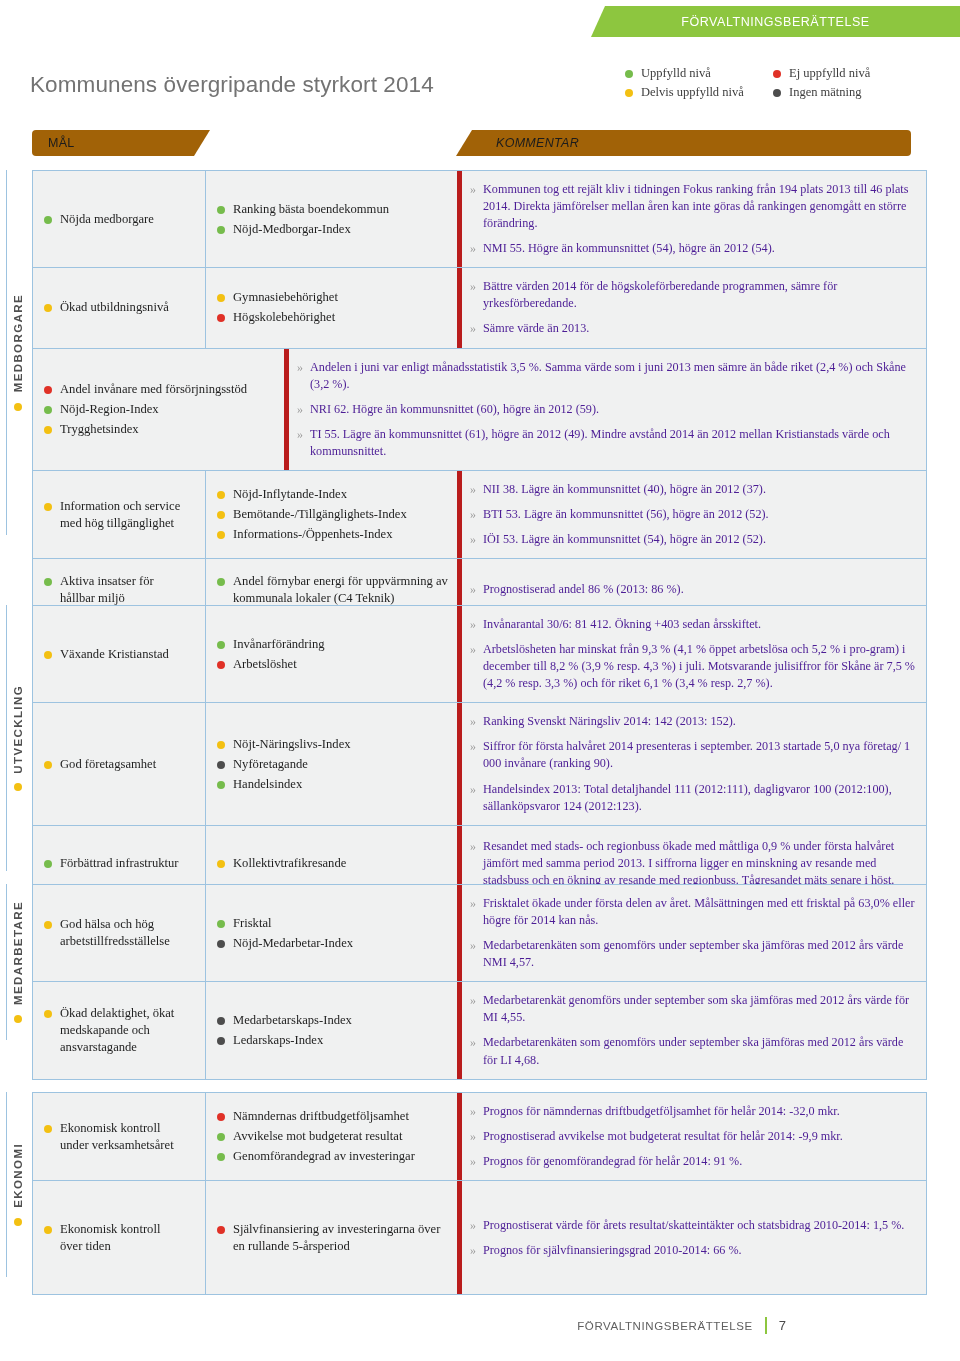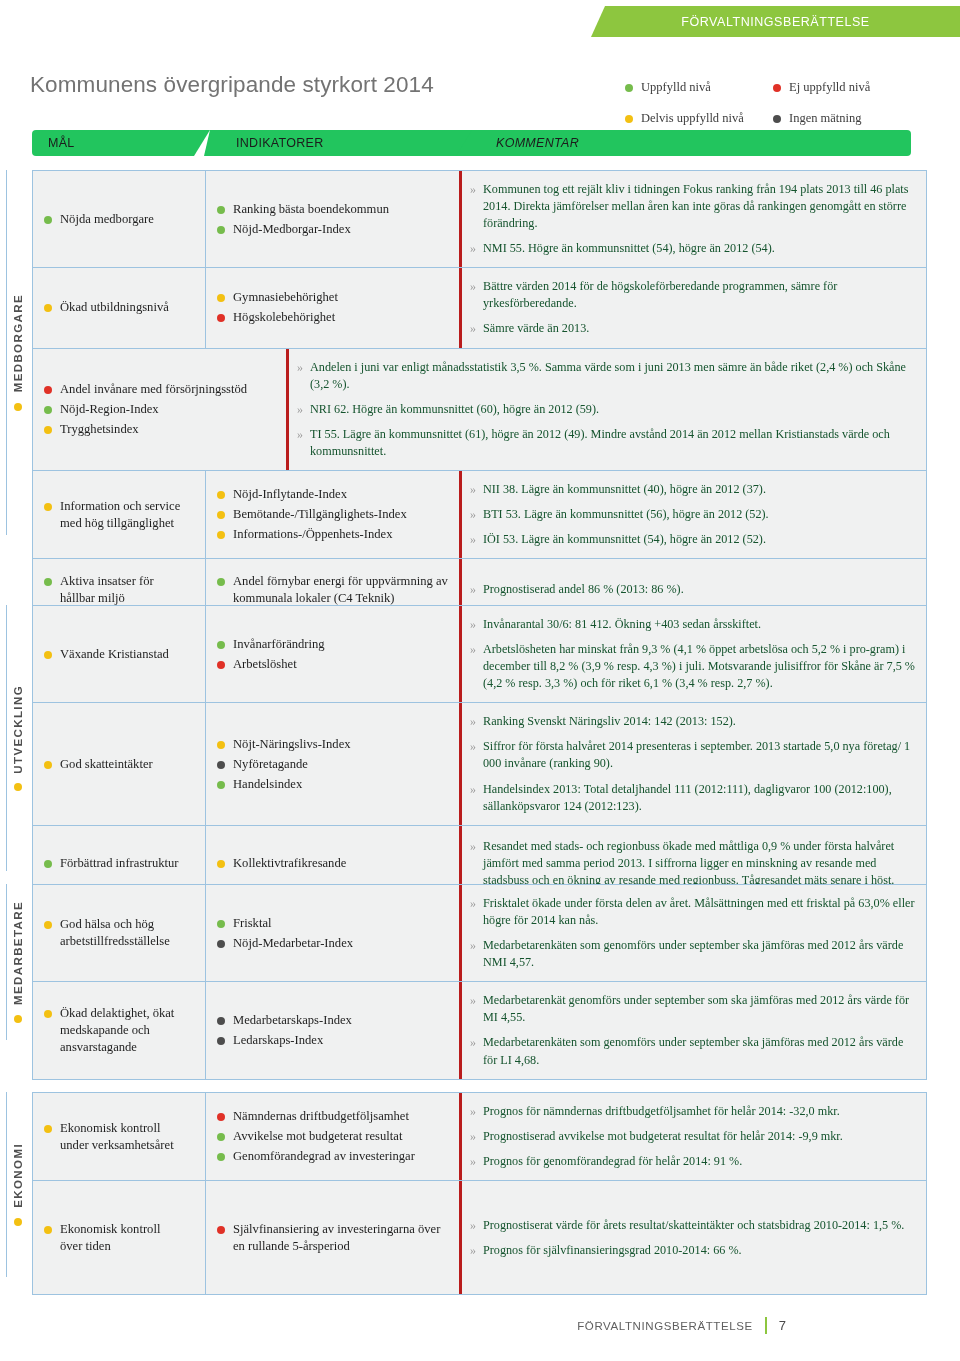--- a/index.html
+++ b/index.html
@@ -29,39 +29,39 @@
   
   .doc-title {
     position: absolute; left: 30px; top: 72px;
     font-family: "Liberation Sans", sans-serif;
     font-size: 22.5px; font-weight: 400;
     color: #737373; letter-spacing: .1px;
   }
 
   
   .legend {
-    position: absolute; left: 625px; top: 80px;
+    position: absolute; left: 625px; top: 66px;
     width: 330px;
     display: grid; grid-template-columns: 148px 1fr;
-    row-gap: 16px;
+    row-gap: 4px;
   }
   .legend-item { display: flex; align-items: center; gap: 8px; }
   .legend-label { font-size: 12.5px; color: #3d3d3d; }
 
   .dot { width: 8px; height: 8px; border-radius: 50%; display: inline-block; flex: 0 0 auto; }
   .dot.green  { background: #76bc4c; }
   .dot.yellow { background: #f3c012; }
   .dot.red    { background: #e03127; }
   .dot.gray   { background: #4d4d4d; }
 
   
   .tabs { position: absolute; left: 32px; top: 130px; height: 26px; width: 895px; }
   .tab {
     position: absolute; top: 0; height: 26px;
-    background: #22c55e;
+    background: #a16207;
     display: flex; align-items: center;
   }
   .tab-label {
     font-family: "Liberation Sans", sans-serif;
     font-size: 12.5px; color: #1c1c1c; letter-spacing: .3px;
   }
   .tab-mal  { left: 0;   width: 178px; border-radius: 4px 0 0 4px;
               clip-path: polygon(0 0, 100% 0, calc(100% - 16px) 100%, 0 100%); }
   .tab-mal .tab-label { padding-left: 16px; }
   .tab-ind  { left: 172px; width: 278px;
@@ -90,34 +90,34 @@
   
   .block { position: absolute; left: 32px; width: 895px; }
   .grow  { position: relative; width: 100%;
            border: 1px solid #9dc3e0; border-bottom: none;
            background: #f0f1f1; display: flex; }
   .grow:last-child { border-bottom: 1px solid #9dc3e0; }
   .block .grow:first-child { border-top: 1px solid #9dc3e0; }
 
   .c-mal  { width: 173px; flex: 0 0 173px; border-right: 1px solid #9dc3e0;
             padding: 9px 20px 9px 11px; }
-  .c-ind  { width: 256px; flex: 0 0 256px; border-right: 3px solid #b91c1c;
+  .c-ind  { width: 256px; flex: 0 0 256px; border-right: 5px solid #b91c1c;
             padding: 9px 8px 9px 11px; }
   .c-kom  { flex: 1 1 auto; padding: 6px 10px 6px 8px; }
 
   .cell-center { display: flex; flex-direction: column; justify-content: center; }
 
   .item { display: flex; align-items: flex-start; gap: 8px; margin-bottom: 3px; }
   .item:last-child { margin-bottom: 0; }
   .item .dot { margin-top: 5px; }
   .item-text { font-size: 12.6px; line-height: 1.35; color: #1f1f1f; }
 
   .cmt { display: flex; align-items: flex-start; gap: 7px; padding: 4px 0; }
   .cmt-mark { font-size: 12px; color: #9a9a9a; line-height: 1.4; flex: 0 0 auto; }
-  .cmt-text { font-size: 12.2px; line-height: 1.4; color: #14532d; }
+  .cmt-text { font-size: 12.2px; line-height: 1.4; color: #4c1d95; }
   .cmt-list { display: flex; flex-direction: column; justify-content: center; height: 100%; width: 100%; }
 
   
   .footer {
     position: absolute; left: 0; right: 0; top: 1317px;
     display: flex; align-items: center; justify-content: flex-end;
     padding-right: 30px; gap: 12px;
   }
   .footer-text {
     font-family: "Liberation Sans", sans-serif;
@@ -156,23 +156,20 @@
     <div class="legend-item">
       <span class="dot gray"></span>
       <span class="legend-label">Ingen mätning</span>
     </div>
   </div>
 
   <div class="tabs">
     <div class="tab tab-mal">
       <span class="tab-label">MÅL</span>
     </div>
-    <div class="tab tab-ind">
-      <span class="tab-label">INDIKATORER</span>
-    </div>
     <div class="tab tab-kom">
       <span class="tab-label">KOMMENTAR</span>
     </div>
   </div>
 
   <div id="rails">
       <div class="rail" style="top: 170px; height: 365px;">
         <span class="rail-text">MEDBORGARE</span>
         <span class="dot yellow"></span>
       </div>
@@ -372,21 +369,21 @@
                 <span class="cmt-mark">»</span>
                 <span class="cmt-text">Arbetslösheten har minskat från 9,3 % (4,1 % öppet arbetslösa och 5,2 % i pro-gram) i december till 8,2 % (3,9 % resp. 4,3 %) i juli. Motsvarande julisiffror för Skåne är 7,5 % (4,2 % resp. 3,3 %) och för riket 6,1 % (3,4 % resp. 2,7 %).</span>
               </div>
             </div>
           </div>
         </div>
         <div class="grow" style="min-height: 92px;">
           <div class="c-mal cell-center">
             <div class="item">
               <span class="dot yellow"></span>
-              <span class="item-text">God skatteintäkter</span>
+              <span class="item-text">God företagsamhet</span>
             </div>
           </div>
           <div class="c-ind cell-center">
             <div class="item">
               <span class="dot yellow"></span>
               <span class="item-text">Nöjt-Näringslivs-Index</span>
             </div>
             <div class="item">
               <span class="dot gray"></span>
               <span class="item-text">Nyföretagande</span>

